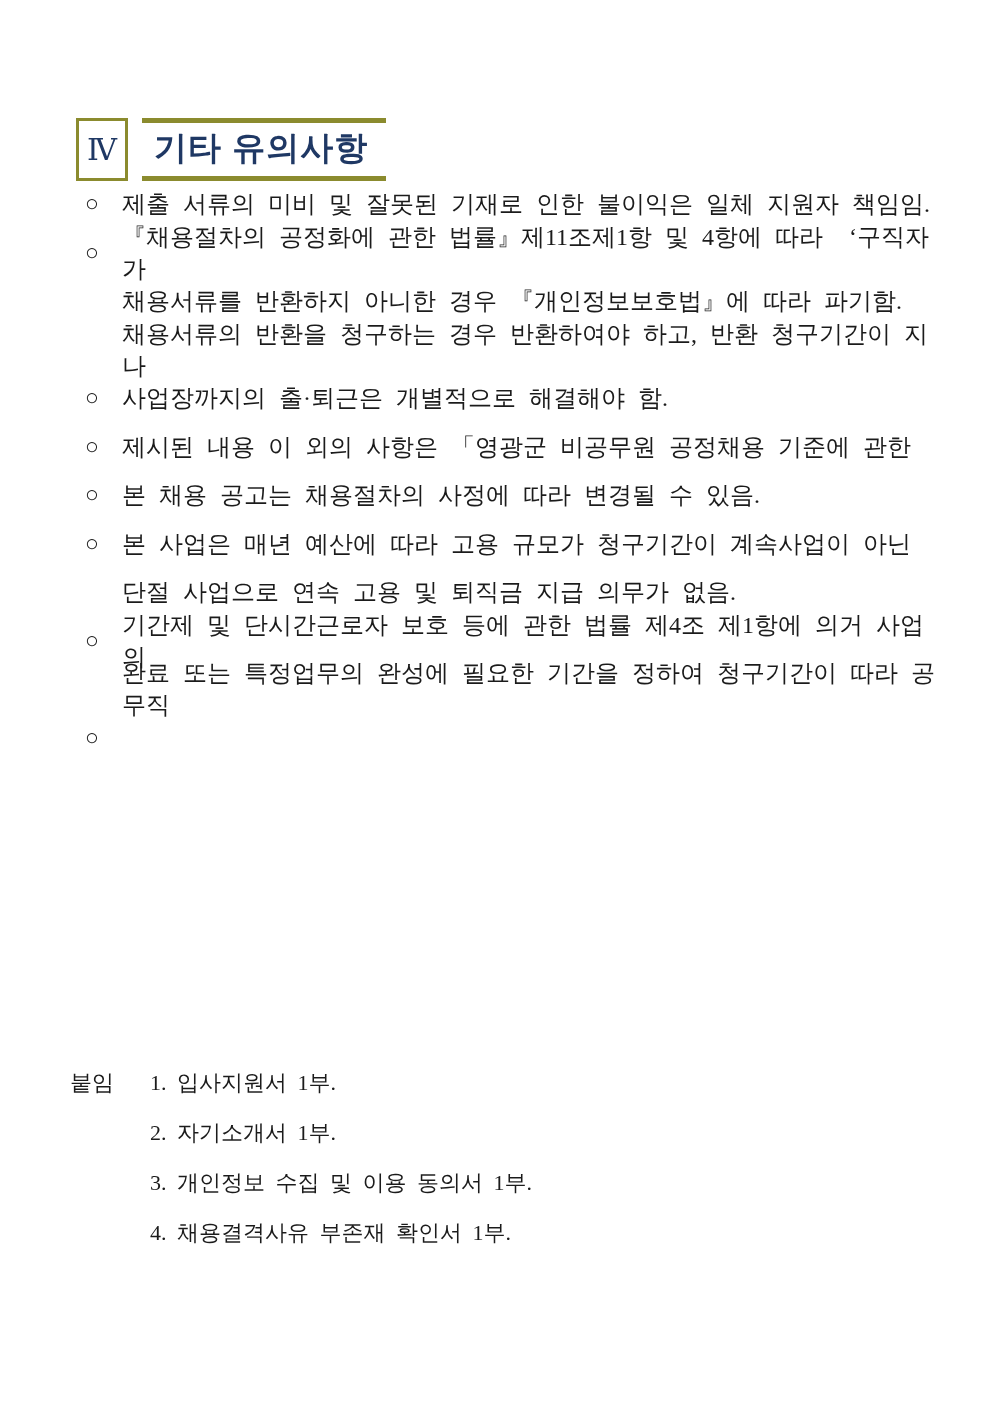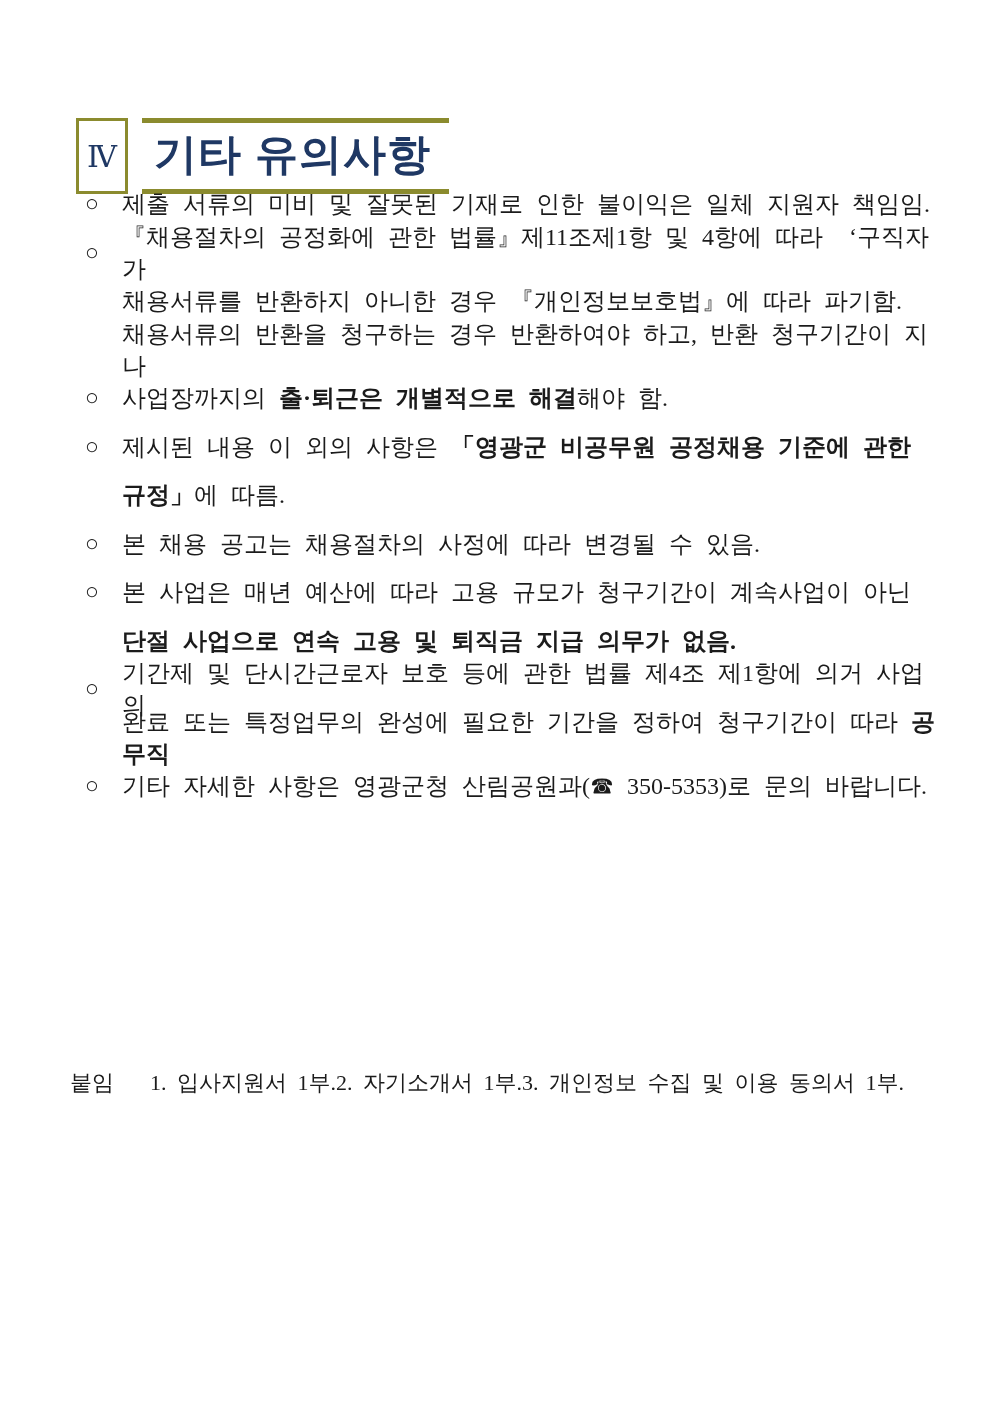--- a/index.html
+++ b/index.html
@@ -28,55 +28,55 @@
   .title-wrap {
     margin-left:14px;
     border-top:5px solid #8b8b2e;
     border-bottom:5px solid #8b8b2e;
     padding:3px 18px 5px 12px;
     display:flex; align-items:center;
   }
   .title-text {
     font-family:"Liberation Sans","DejaVu Sans",sans-serif;
     font-weight:800;
-    font-size:43px;
+    font-size:33px;
     letter-spacing:1px;
     color:#1f3864;
   }
 
   
   .notices {
     position:absolute; top:180px; left:85px; width:862px;
   }
   .line {
     display:flex; align-items:center;
     height:48.5px;
     font-size:24px;
     word-spacing:7px;
   }
   .marker {
     flex:0 0 37px;
     font-size:23px;
     color:#1b1b1b;
   }
   .txt { white-space:pre-wrap; }
-  .b { font-weight:bold; }
+  .b { font-weight:normal; }
 
   
   .attachments {
     position:absolute; top:1058px; left:70px;
     display:flex; align-items:flex-start;
     font-size:22px;
   }
   .att-label {
     flex:0 0 52px;
     margin-right:28px;
     line-height:50px;
   }
-  .att-items { display:flex; flex-direction:row; }
+  .att-items { display:flex; flex-direction:column; }
   .att-item {
     height:50px; display:flex; align-items:center;
     white-space:pre-wrap;
     word-spacing:5px;
   }
 </style>
 </head>
 <body>
 
 <div class="page">
@@ -109,24 +109,20 @@
       </div>
       <div class="line">
         <span class="marker">○</span>
         <span class="txt"><span>사업장까지의 </span><span class="b">출·퇴근은 개별적으로 해결</span><span>해야 함.</span></span>
       </div>
       <div class="line">
         <span class="marker">○</span>
         <span class="txt"><span>제시된 내용 이 외의 사항은 </span><span class="b">「영광군 비공무원 공정채용 기준에 관한</span></span>
       </div>
       <div class="line">
-        <span class="marker"></span>
-        <span class="txt"><span class="b">규정」</span><span>에 따름.</span></span>
-      </div>
-      <div class="line">
         <span class="marker">○</span>
         <span class="txt"><span>본 채용 공고는 채용절차의 사정에 따라 변경될 수 있음.</span></span>
       </div>
       <div class="line">
         <span class="marker">○</span>
         <span class="txt"><span>본 사업은 매년 예산에 따라 고용 규모가 청구기간이 계속사업이 아닌</span></span>
       </div>
       <div class="line">
         <span class="marker"></span>
         <span class="txt"><span class="b">단절 사업으로 연속 고용 및 퇴직금 지급 의무가 없음.</span></span>
@@ -134,26 +130,26 @@
       <div class="line">
         <span class="marker">○</span>
         <span class="txt"><span>기간제 및 단시간근로자 보호 등에 관한 법률 제4조 제1항에 의거 사업의</span></span>
       </div>
       <div class="line">
         <span class="marker"></span>
         <span class="txt"><span>완료 또는 특정업무의 완성에 필요한 기간을 정하여 청구기간이 따라 </span><span class="b">공무직</span></span>
       </div>
       <div class="line">
         <span class="marker">○</span>
-        <span class="txt"><span>기타 자세한 사항은 영광군청 산림공원과(</span><span>☎</span><span> 350-5353)로 문의 바랍니다.</span></span>
       </div>
     </div>
 
   <div class="attachments">
     <div class="att-label">붙임</div>
     <div class="att-items">
         <div class="att-item">1. 입사지원서 1부.</div>
         <div class="att-item">2. 자기소개서 1부.</div>
         <div class="att-item">3. 개인정보 수집 및 이용 동의서 1부.</div>
+        <div class="att-item">4. 채용결격사유 부존재 확인서 1부.</div>
       </div>
   </div>
 
 </div>
 
 </body></html>

